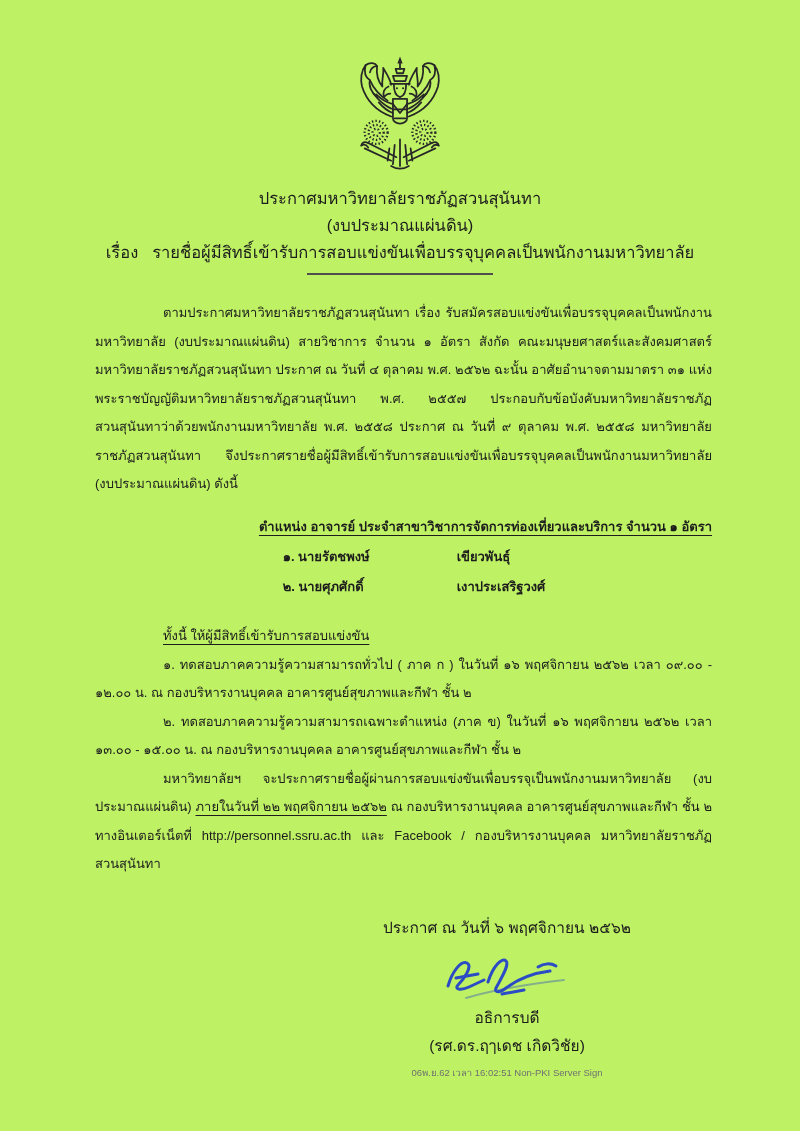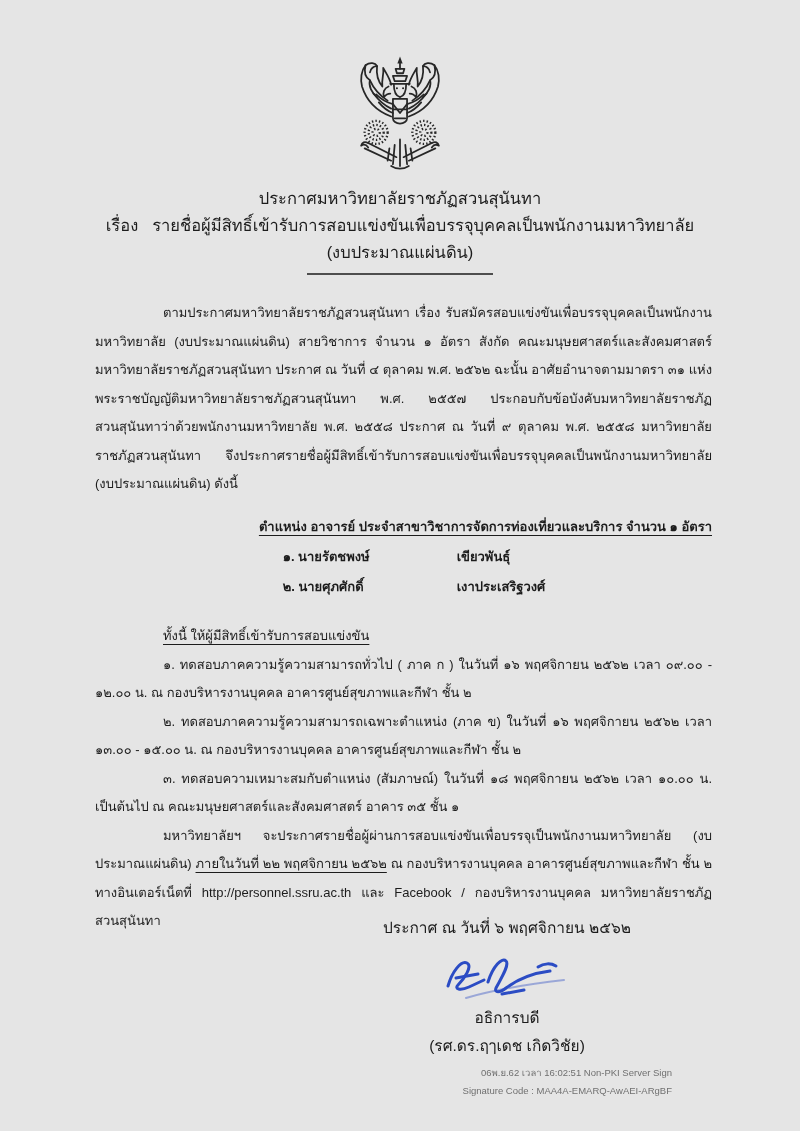--- a/index.html
+++ b/index.html
@@ -6,21 +6,21 @@
   html, body { background: #ffffff; }
   body {
     font-family: "Liberation Sans", "DejaVu Sans", sans-serif;
     color: #1c1c1c;
   }
   .page {
     position: relative;
     width: 800px;
     height: 1131px;
     margin: 0 auto;
-    background: #e5e5e5;
+    background: #bef264;
     overflow: hidden;
   }
   .emblem {
     display: block;
     margin: 54px auto 0 auto;
     width: 106px;
     height: 118px;
   }
   .title-block {
     margin-top: 13px;
@@ -85,21 +85,20 @@
     display: block;
     margin: 6px auto 0 auto;
     width: 150px;
     height: 56px;
   }
   .stamp {
     margin-top: 4px;
     font-size: 9.5px;
     line-height: 18px;
     color: #707070;
-    text-align: right;
   }
   .g { stroke: #272727; fill: none; stroke-width: 2; stroke-linecap: round; stroke-linejoin: round; }
   .gf { fill: #272727; stroke: none; }
   .gd { stroke: #272727; fill: none; stroke-width: 2.6; stroke-dasharray: 1.6 2.4; }
 </style>
 </head>
 <body>
 
 <div class="page">
 
@@ -155,24 +154,24 @@
     <path class="g" d="M96,100 L64,116 M100,106 L70,120"></path>
     <path class="g" d="M24,100 C20,98 17,99 16,103 C19,101 22,102 24,105"></path>
     <path class="g" d="M96,100 C100,98 103,99 104,103 C101,101 98,102 96,105"></path>
 
     <path class="g" d="M60,96 L60,126 M54,102 L52,124 M66,102 L68,124 M48,106 L46,120 M72,106 L74,120"></path>
     <path class="g" d="M50,126 C56,130 64,130 70,126"></path>
   </svg>
 
   <div class="title-block">
     <div>ประกาศมหาวิทยาลัยราชภัฏสวนสุนันทา</div>
+    <div>(งบประมาณแผ่นดิน)</div>
     <div>
       <span class="subject-label">เรื่อง</span><span>รายชื่อผู้มีสิทธิ์เข้ารับการสอบแข่งขันเพื่อบรรจุบุคคลเป็นพนักงานมหาวิทยาลัย</span>
     </div>
-    <div>(งบประมาณแผ่นดิน)</div>
   </div>
 
   <div class="divider"></div>
 
   <div class="content">
     <p class="indent">ตามประกาศมหาวิทยาลัยราชภัฏสวนสุนันทา เรื่อง รับสมัครสอบแข่งขันเพื่อบรรจุบุคคลเป็นพนักงานมหาวิทยาลัย (งบประมาณแผ่นดิน) สายวิชาการ จำนวน ๑ อัตรา สังกัด คณะมนุษยศาสตร์และสังคมศาสตร์ มหาวิทยาลัยราชภัฏสวนสุนันทา ประกาศ ณ วันที่ ๔ ตุลาคม พ.ศ. ๒๕๖๒ ฉะนั้น อาศัยอำนาจตามมาตรา ๓๑ แห่งพระราชบัญญัติมหาวิทยาลัยราชภัฏสวนสุนันทา พ.ศ. ๒๕๕๗ ประกอบกับข้อบังคับมหาวิทยาลัยราชภัฏสวนสุนันทาว่าด้วยพนักงานมหาวิทยาลัย พ.ศ. ๒๕๕๘ ประกาศ ณ วันที่ ๙ ตุลาคม พ.ศ. ๒๕๕๘ มหาวิทยาลัยราชภัฏสวนสุนันทา จึงประกาศรายชื่อผู้มีสิทธิ์เข้ารับการสอบแข่งขันเพื่อบรรจุบุคคลเป็นพนักงานมหาวิทยาลัย (งบประมาณแผ่นดิน) ดังนี้</p>
 
     <p class="position-heading">
       <span>ตำแหน่ง อาจารย์ ประจำสาขาวิชาการจัดการท่องเที่ยวและบริการ จำนวน ๑ อัตรา</span>
     </p>
@@ -187,21 +186,20 @@
         <span class="cand-surname">เงาประเสริฐวงศ์</span>
       </div>
     </div>
 
     <p class="instruction">
       <span>ทั้งนี้ ให้ผู้มีสิทธิ์เข้ารับการสอบแข่งขัน</span>
     </p>
 
     <p class="indent">๑. ทดสอบภาคความรู้ความสามารถทั่วไป ( ภาค ก ) ในวันที่ ๑๖ พฤศจิกายน ๒๕๖๒ เวลา ๐๙.๐๐ - ๑๒.๐๐ น. ณ กองบริหารงานบุคคล อาคารศูนย์สุขภาพและกีฬา ชั้น ๒</p>
     <p class="indent">๒. ทดสอบภาคความรู้ความสามารถเฉพาะตำแหน่ง (ภาค ข) ในวันที่ ๑๖ พฤศจิกายน ๒๕๖๒ เวลา ๑๓.๐๐ - ๑๕.๐๐ น. ณ กองบริหารงานบุคคล อาคารศูนย์สุขภาพและกีฬา ชั้น ๒</p>
-    <p class="indent">๓. ทดสอบความเหมาะสมกับตำแหน่ง (สัมภาษณ์) ในวันที่ ๑๘ พฤศจิกายน ๒๕๖๒ เวลา ๑๐.๐๐ น. เป็นต้นไป ณ คณะมนุษยศาสตร์และสังคมศาสตร์ อาคาร ๓๕ ชั้น ๑</p>
 
     <p class="indent closing">
       <span>มหาวิทยาลัยฯ จะประกาศรายชื่อผู้ผ่านการสอบแข่งขันเพื่อบรรจุเป็นพนักงานมหาวิทยาลัย (งบประมาณแผ่นดิน) </span><span class="ul">ภายในวันที่ ๒๒ พฤศจิกายน ๒๕๖๒</span><span> ณ กองบริหารงานบุคคล อาคารศูนย์สุขภาพและกีฬา ชั้น ๒ ทางอินเตอร์เน็ตที่ </span><span>http://personnel.ssru.ac.th</span><span> และ Facebook / กองบริหารงานบุคคล มหาวิทยาลัยราชภัฏสวนสุนันทา</span>
     </p>
   </div>
 
   <div class="signoff">
     <div>ประกาศ ณ วันที่ ๖ พฤศจิกายน ๒๕๖๒</div>
 
     <svg class="signature-svg" viewBox="0 0 150 56" aria-hidden="true">
@@ -213,17 +211,16 @@
         <path d="M70,46 L92,42"></path>
       </g>
       <path d="M34,50 C62,42 96,36 132,32" fill="none" stroke="#2b4cc4" stroke-width="2" stroke-opacity="0.4" stroke-linecap="round"></path>
     </svg>
 
     <div>อธิการบดี</div>
     <div>(รศ.ดร.ฤๅเดช เกิดวิชัย)</div>
 
     <div class="stamp">
       <div>06พ.ย.62 เวลา 16:02:51 Non-PKI Server Sign</div>
-      <div>Signature Code : MAA4A-EMARQ-AwAEI-ARgBF</div>
     </div>
   </div>
 
 </div>
 
 </body></html>

